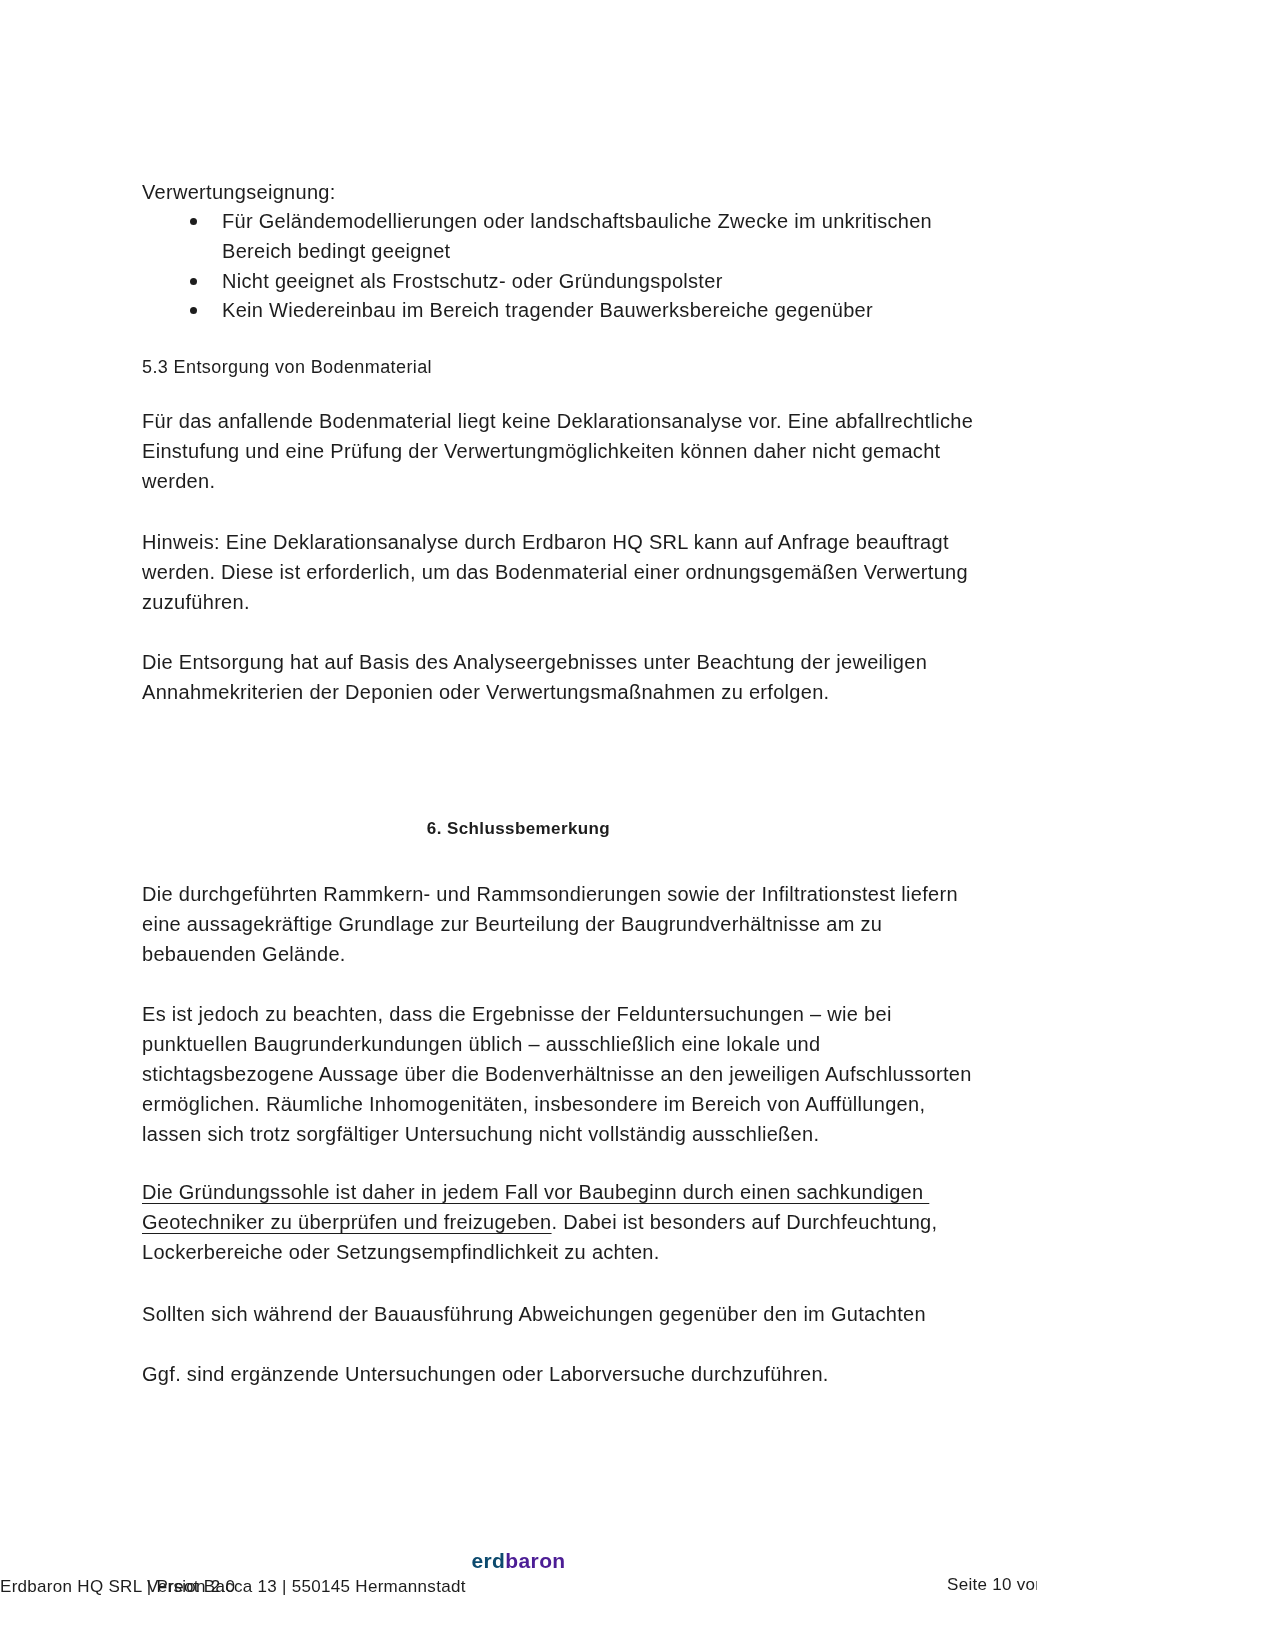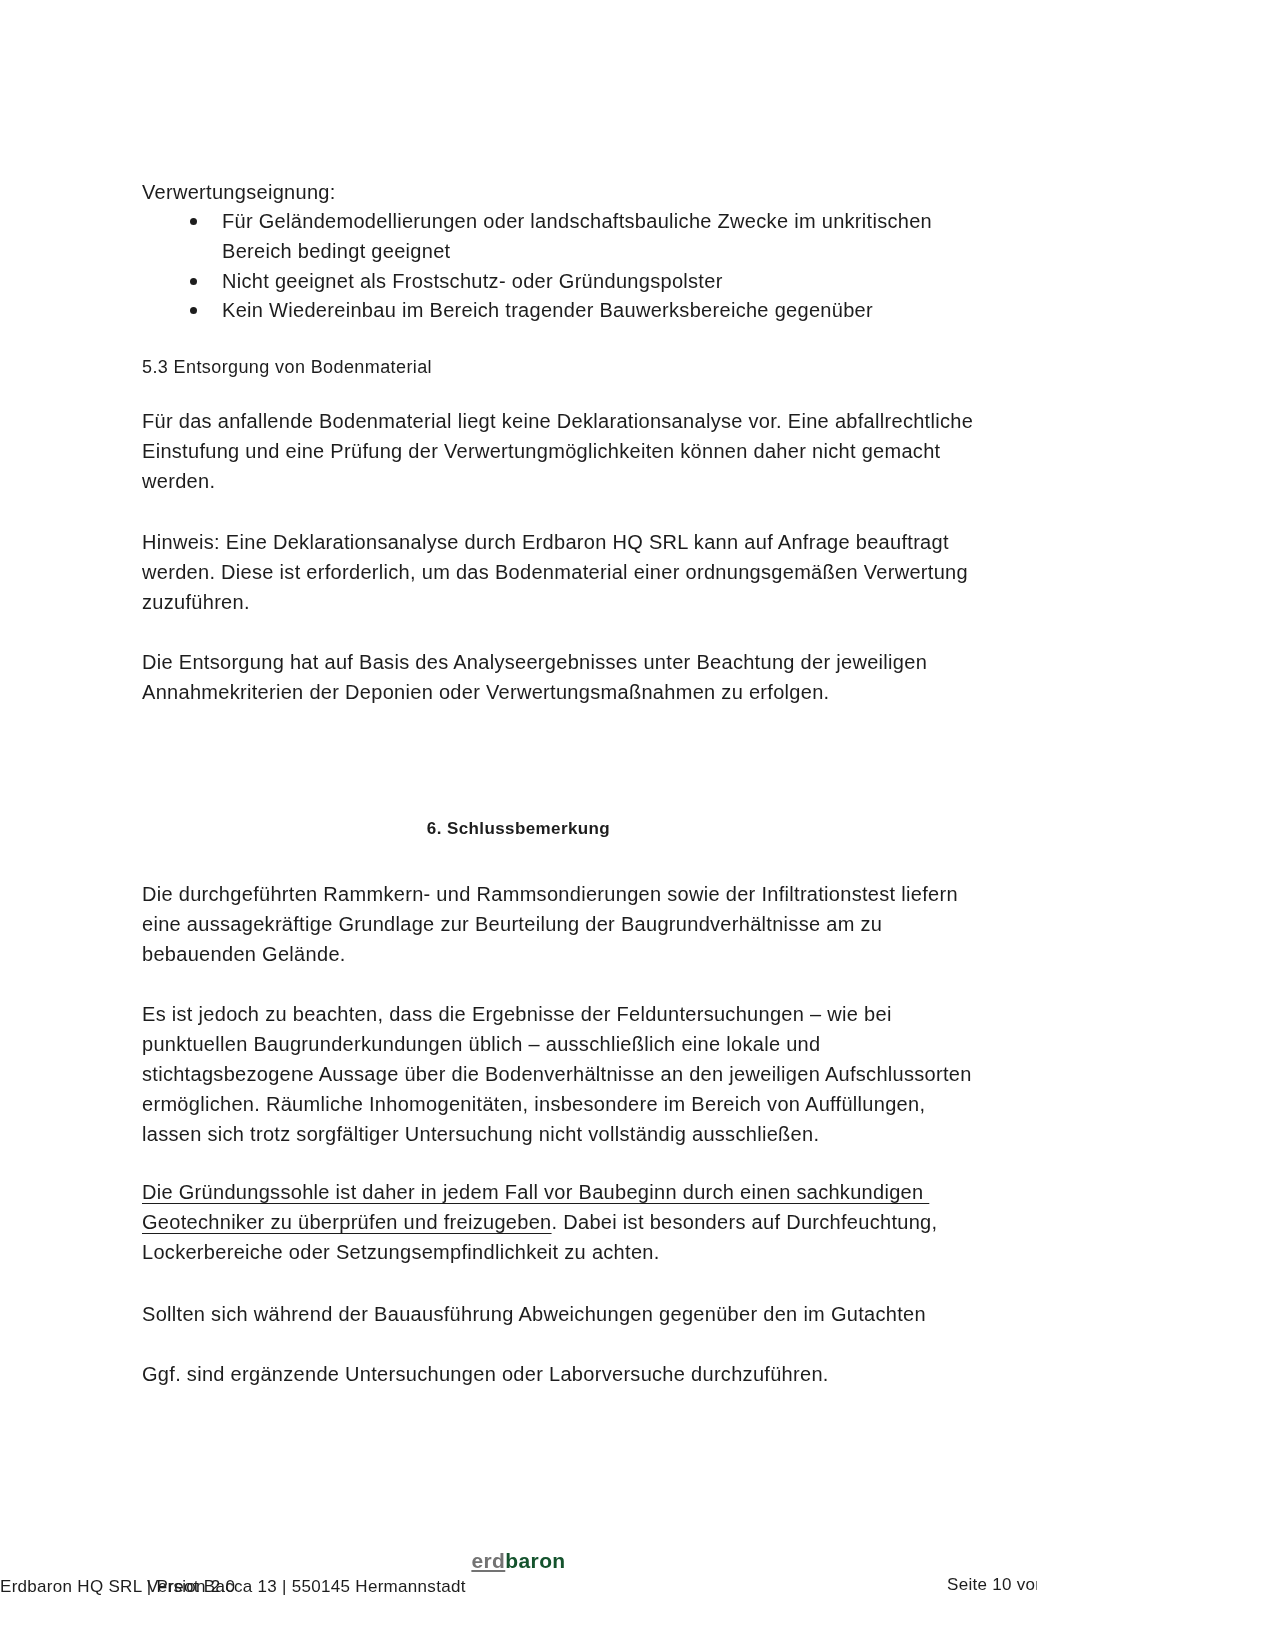--- a/index.html
+++ b/index.html
@@ -66,22 +66,22 @@
     top: 1548px;
     width: 100%;
     text-align: center;
     height: 26px;
     line-height: 26px;
     font-size: 21px;
     font-weight: 700;
     letter-spacing: 0.4px;
     white-space: pre;
   }
-  .logo-erd { color: #737373; text-decoration: underline; }
-  .logo-baron { color: #14532d; }
+  .logo-erd { color: #0c4a6e; }
+  .logo-baron { color: #4c1d95; }
   .ft {
     position: absolute;
     height: 22px;
     line-height: 22px;
     font-size: 17px;
     letter-spacing: 0.3px;
     white-space: pre;
   }
   .fv { left: 147px; top: 1576px; }
   .fc { left: 0; top: 1576px; width: 100%; text-align: left; }

